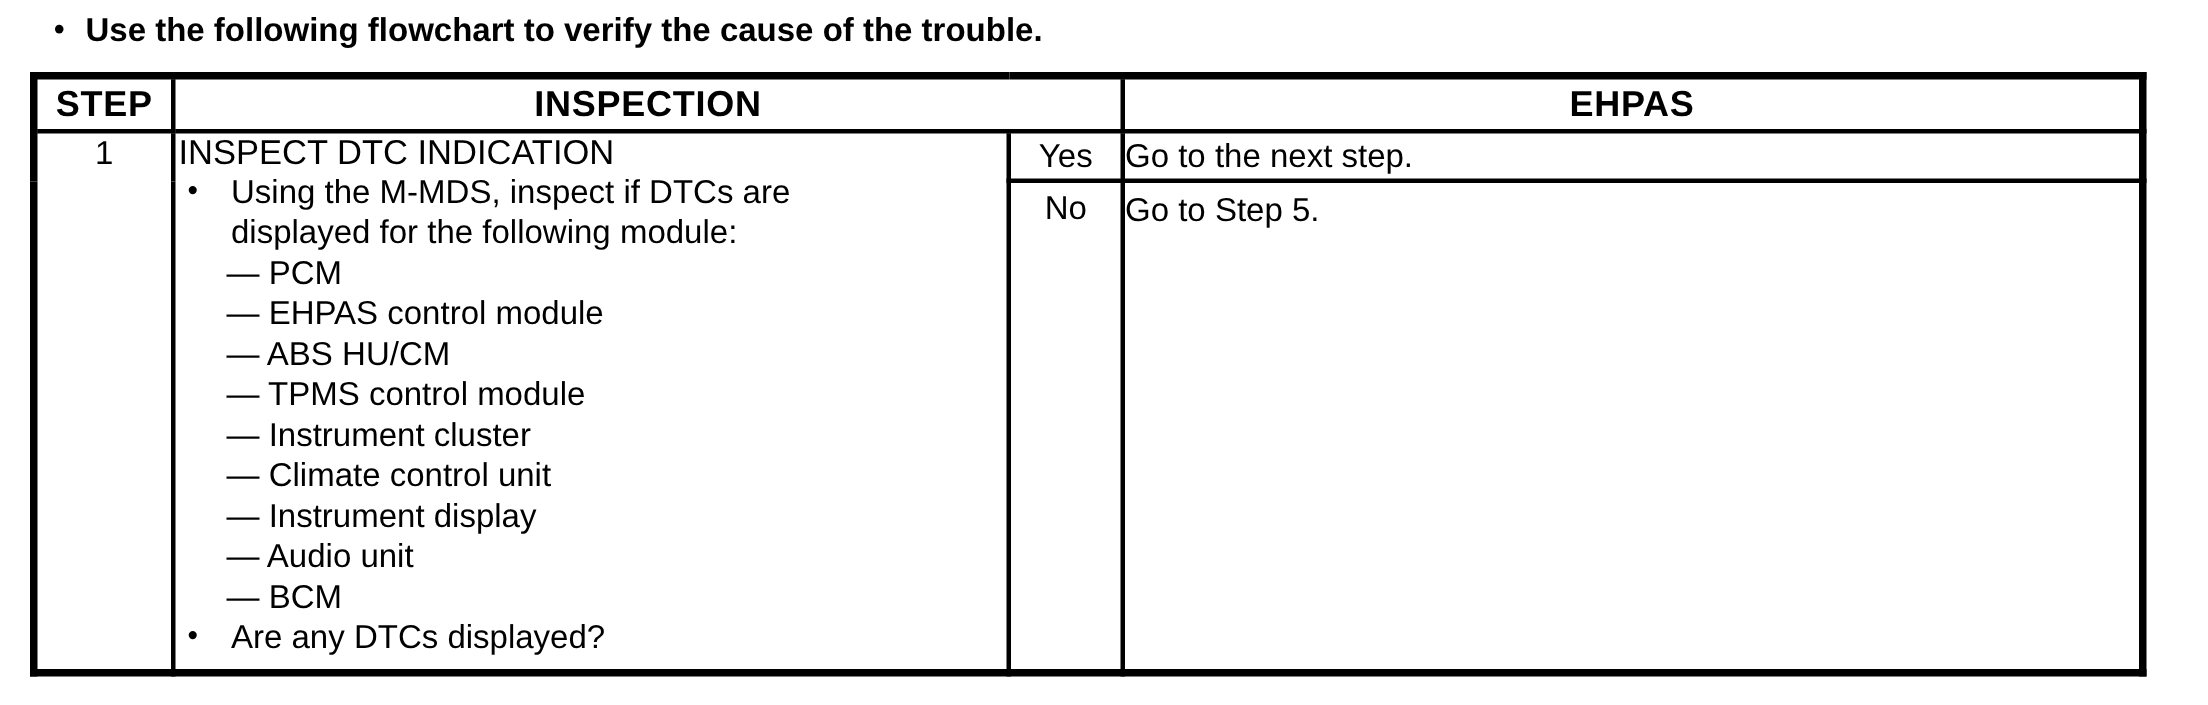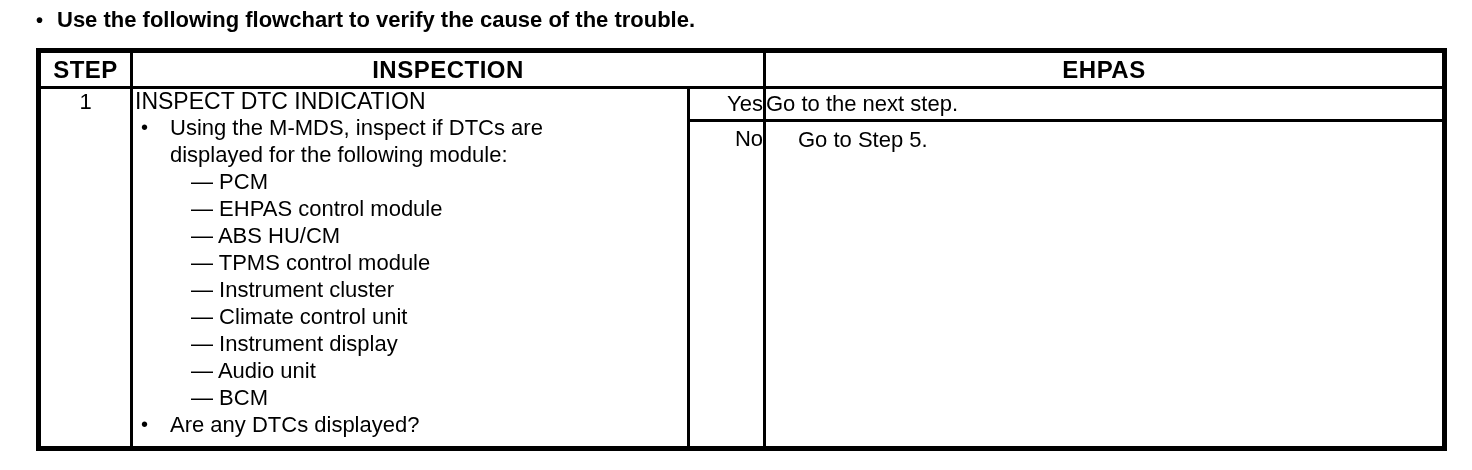--- a/index.html
+++ b/index.html
@@ -26,21 +26,21 @@
     font-size: 22px;
     line-height: 28px;
     font-weight: bold;
   }
   .intro .marker {
     width: 21px;
     font-size: 20px;
   }
   table.flowchart {
     position: absolute;
-    left: 36px;
+    left: 20px;
     top: 48px;
     width: 1406px;
     height: 403px;
     border-collapse: collapse;
     table-layout: fixed;
     border: 5px solid #000000;
   }
   table.flowchart th,
   table.flowchart td {
     border: 3px solid #000000;
@@ -79,43 +79,42 @@
   .bullet-line .marker {
     width: 37px;
     padding-left: 8px;
     box-sizing: border-box;
     font-size: 20px;
   }
   .bullet-line .bullet-text {
     width: 418px;
   }
   .sub-item {
-    padding-left: 58px;
+    padding-left: 34px;
     line-height: 27px;
     white-space: nowrap;
   }
   td.cell-decision {
     font-size: 22px;
-    text-align: right;
+    text-align: center;
     vertical-align: middle;
   }
   td.cell-decision.top {
     vertical-align: top;
     padding-top: 4px;
     margin-left: 20px;
   }
   td.cell-action {
     font-size: 22px;
     vertical-align: middle;
     padding-left: 9px;
   }
   td.cell-action.top {
     vertical-align: top;
     padding-top: 5px;
-    padding-left: 32px;
   }
 </style>
 </head>
 <body>
 
 <div class="page">
 
   <div class="intro">
     <span class="marker">•</span>
     <span>Use the following flowchart to verify the cause of the trouble.</span>

